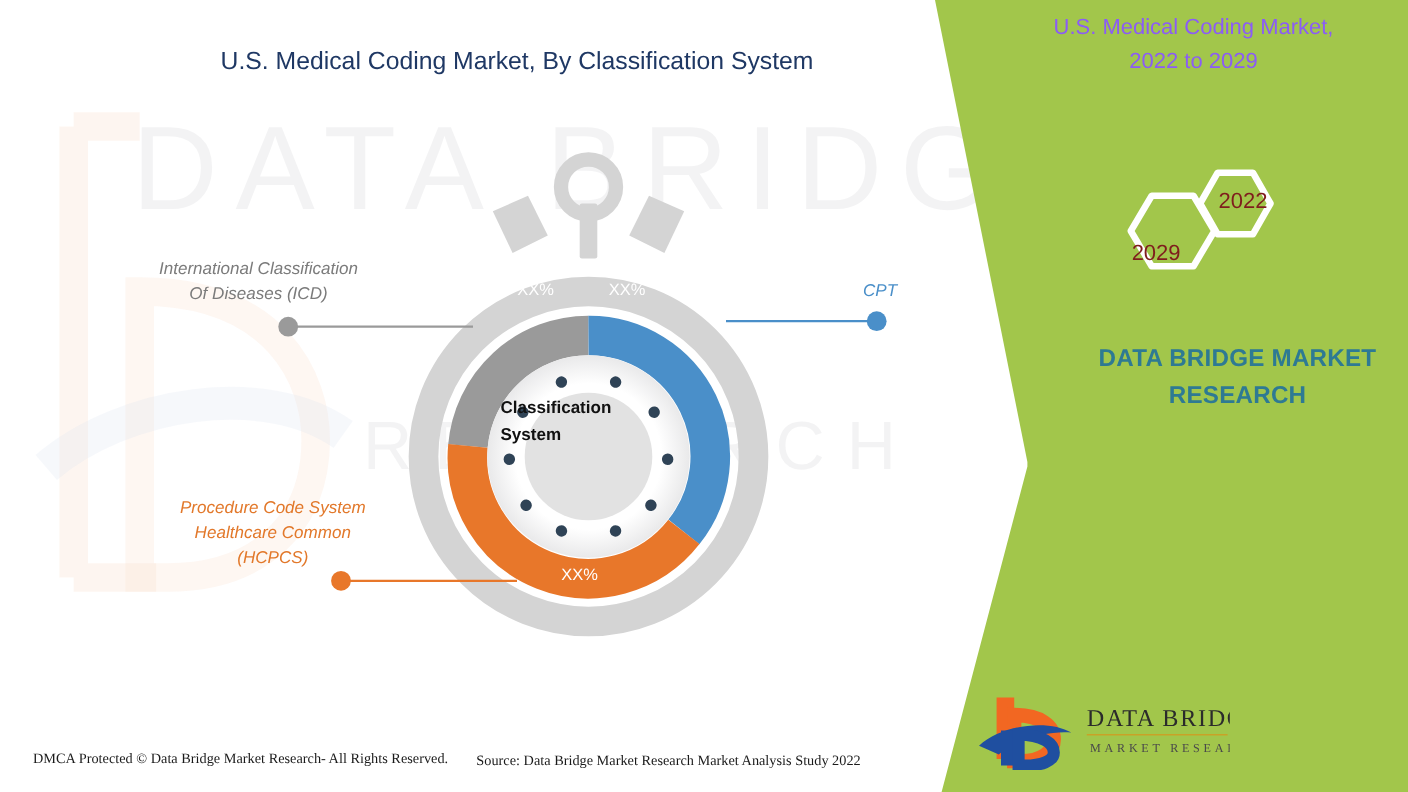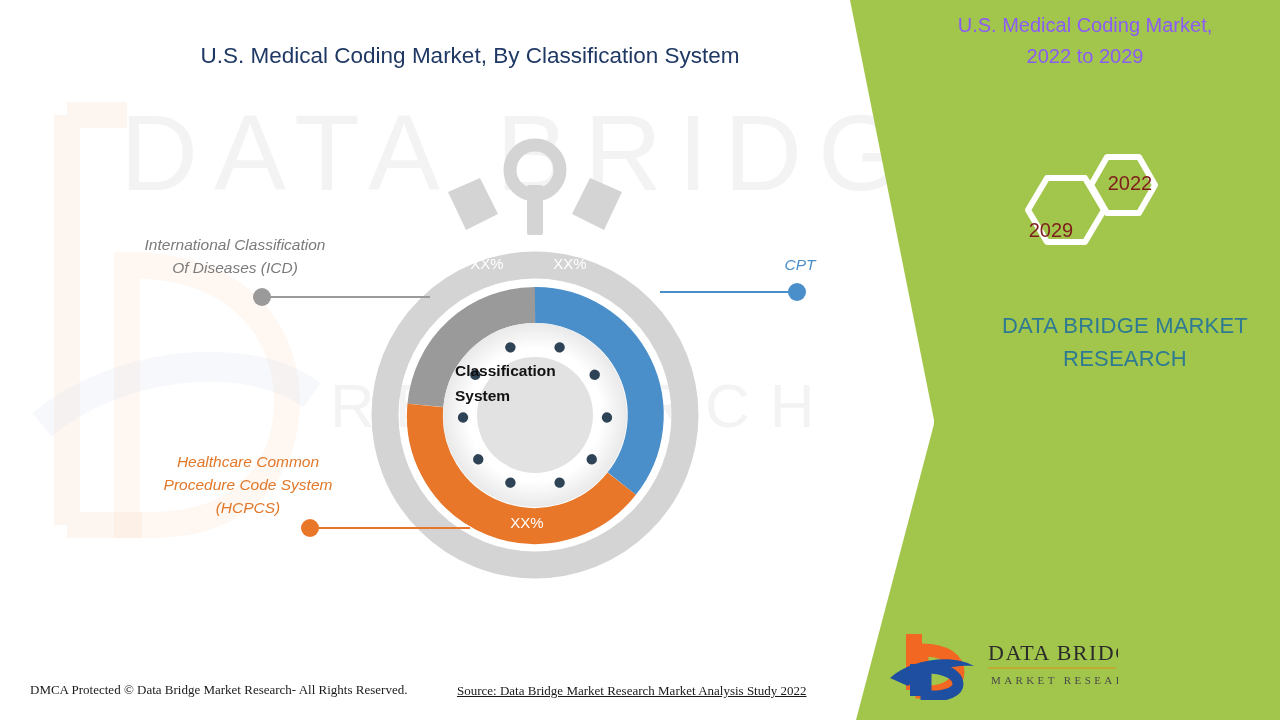--- a/index.html
+++ b/index.html
@@ -38,21 +38,21 @@
     position:absolute;left:150px;top:40px;width:640px;
     text-align:center;color:#1f3864;font-size:22.5px;line-height:32px;
     font-weight:400;
   }
   #panel-title{
     position:absolute;left:915px;top:10px;width:340px;
     text-align:center;color:#8b5cf6;font-size:20px;line-height:31px;font-weight:400;
   }
   #brand-name{
     position:absolute;left:975px;top:309px;width:300px;
-    text-align:center;color:#2e7a93;font-size:22px;line-height:33px;font-weight:400;
+    text-align:center;color:#2e7a93;font-size:22px;line-height:33px;font-weight:700;
     letter-spacing:.2px;
   }
 
   
   .hex-label{position:absolute;color:#7f1d1d;font-size:20px;font-weight:400;text-align:center;}
   #hex-2022-label{left:1095px;top:172px;width:70px;}
   #hex-2029-label{left:1016px;top:219px;width:70px;}
 
   
   #donut-wrap{position:absolute;left:340px;top:130px;width:390px;height:450px;}
@@ -71,21 +71,21 @@
   .callout{position:absolute;font-size:15.5px;line-height:23px;font-weight:400;font-style:italic;}
   #label-icd{left:95px;top:233px;width:280px;text-align:center;color:#7b7b7b;}
   #label-hcpcs{left:118px;top:450px;width:260px;text-align:center;color:#e2782a;}
   #label-cpt{left:745px;top:253px;width:110px;text-align:center;color:#4a8fc9;}
 
   
   .footer-text{
     position:absolute;color:#1a1a1a;font-family:"Liberation Serif", serif;font-size:13px;
   }
   #footer-dmca{left:30px;top:682px;}
-  #footer-source{left:457px;top:683px;text-decoration:underline;}
+  #footer-source{left:433px;top:683px;}
 
   
   #logo-wrap{position:absolute;left:888px;top:628px;width:230px;height:72px;}
 </style>
 </head>
 <body>
 
 <div id="stage">
 
   <svg id="wm-logo" class="wm" viewBox="0 0 300 470" xmlns="http://www.w3.org/2000/svg">
@@ -192,22 +192,22 @@
   <div id="label-icd" class="callout">
     <div>International Classification</div>
     <div>Of Diseases (ICD)</div>
   </div>
 
   <div id="label-cpt" class="callout">
     <div>CPT</div>
   </div>
 
   <div id="label-hcpcs" class="callout">
+    <div>Procedure Code System</div>
     <div>Healthcare Common</div>
-    <div>Procedure Code System</div>
     <div>(HCPCS)</div>
   </div>
 
   <div id="footer-dmca" class="footer-text">DMCA Protected © Data Bridge Market Research- All Rights Reserved.</div>
   <div id="footer-source" class="footer-text">Source: Data Bridge Market Research Market Analysis Study 2022</div>
 
   <div id="logo-wrap">
     <svg viewBox="0 0 230 72" width="230" height="72" xmlns="http://www.w3.org/2000/svg">
 
       <path d="M18 6 L34 6 L34 62 L18 62 Z" fill="#f26722"></path>

